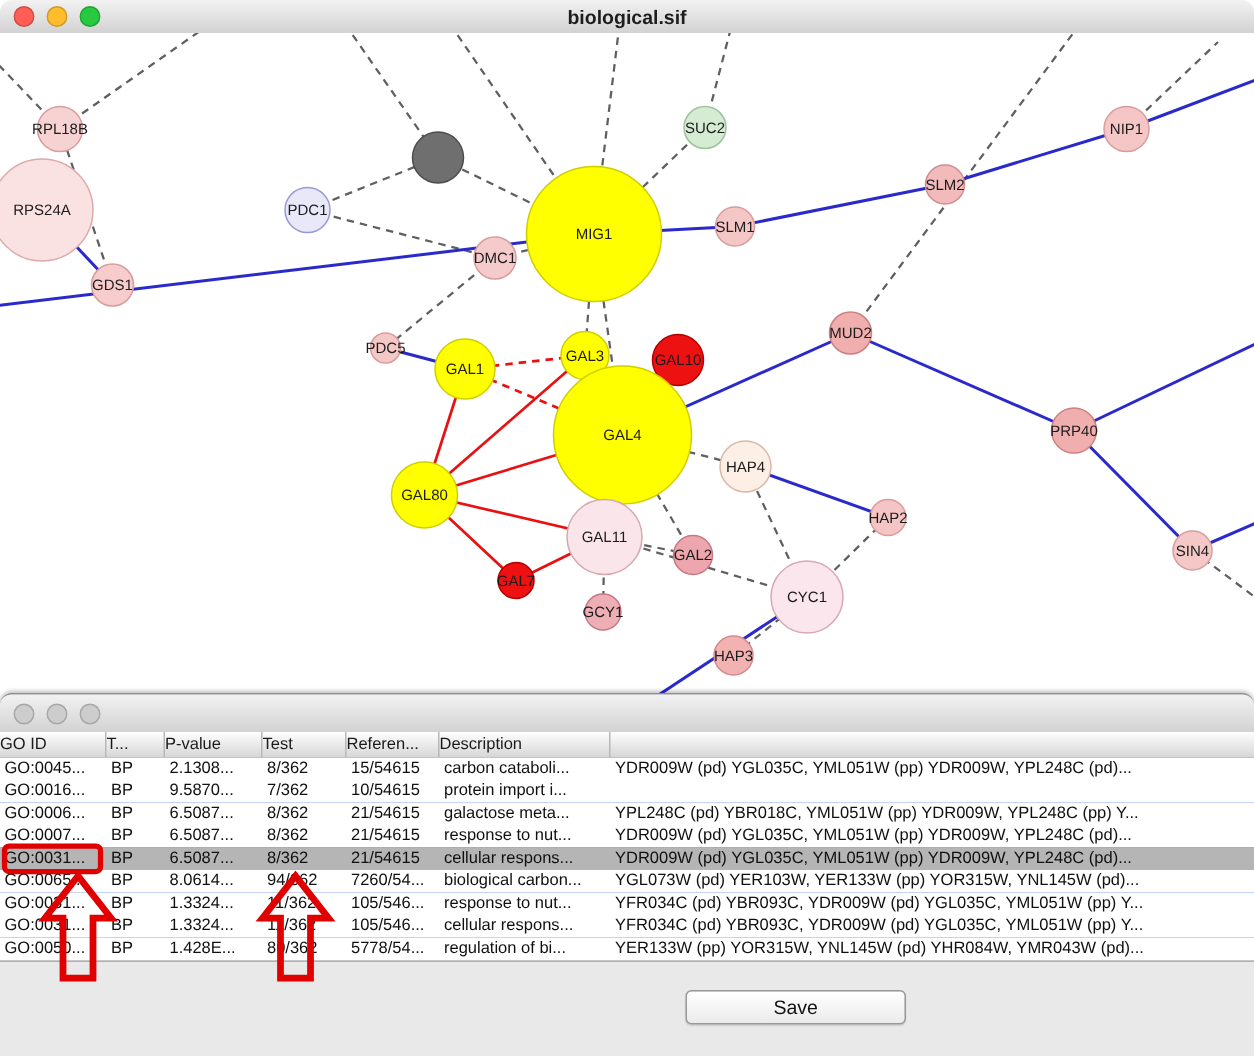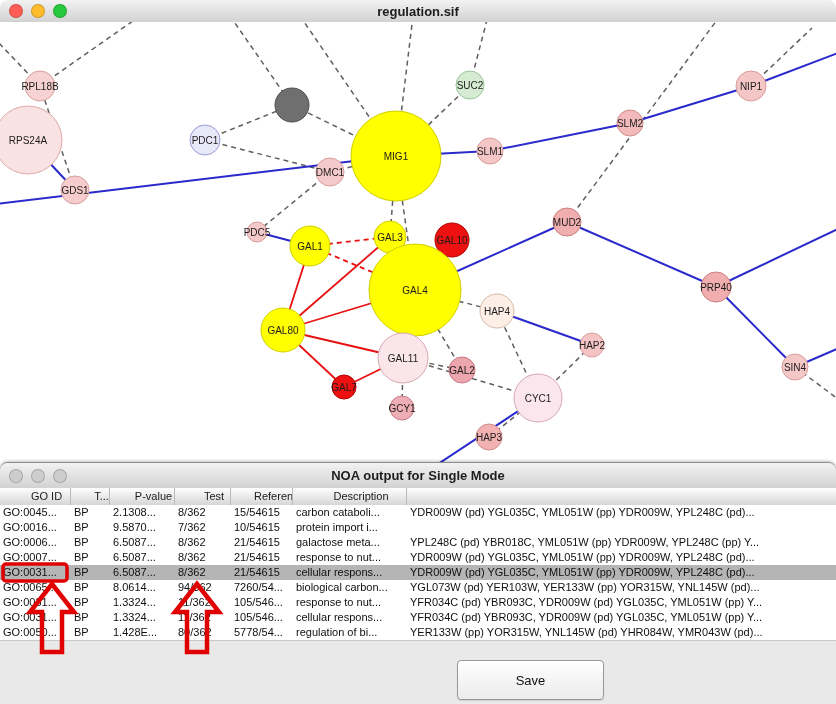--- a/index.html
+++ b/index.html
@@ -9,40 +9,40 @@
   .titlebar{position:relative;height:22px;background:linear-gradient(#f2f2f2,#d2d2d2);border-bottom:1px solid #9c9c9c;border-radius:8px 8px 0 0;display:flex;align-items:center;justify-content:center;}
   .lights{position:absolute;left:9px;top:0;bottom:0;display:flex;align-items:center;gap:8px;}
   .light{width:12px;height:12px;border-radius:50%;border:1px solid rgba(0,0,0,0.18);background:#cdcdcd;}
   .title{font-size:13px;font-weight:bold;color:#1d1d1d;white-space:nowrap;}
   #network{position:absolute;top:22px;left:0;background:#ffffff;}
   svg text{font-family:"Liberation Sans",sans-serif;}
   #win-bottom{top:462px;height:242px;background:#e9e9e9;border-top:1px solid #8f8f8f;border-radius:8px 8px 0 0;box-shadow:0 -1px 3px rgba(0,0,0,0.25);}
   #win-bottom .titlebar{height:25px;}
   .grid{display:grid;grid-template-columns:71px 39px 65px 56px 62px 114px 1fr;}
   #thead{position:absolute;top:25px;left:0;right:0;height:17px;background:linear-gradient(#fefefe,#d6d6d6);border-bottom:1px solid #9f9f9f;}
-  .th{font-size:11px;line-height:16px;text-align:center;color:#1a1a1a;border-right:1px solid #b8b8b8;overflow:hidden;white-space:nowrap;padding-left:23px;}
+  .th{font-size:11px;line-height:16px;color:#1a1a1a;border-right:1px solid #b8b8b8;overflow:hidden;white-space:nowrap;}
   #tbody{position:absolute;top:42px;left:0;right:0;height:135px;background:#1d4ed8;border-bottom:1px solid #c8c8c8;}
   .tr{height:15px;background:#ffffff;}
   .td{font-size:11px;line-height:15px;padding:0 3px;color:#101010;white-space:nowrap;overflow:hidden;}
-  .btn{position:absolute;height:40px;border:1px solid #989898;border-radius:4px;background:linear-gradient(#ffffff,#ebebeb);font-size:13px;font-family:inherit;color:#111;box-shadow:0 1px 1px rgba(0,0,0,0.12);cursor:default;}
+  .btn{position:absolute;height:23px;border:1px solid #989898;border-radius:4px;background:linear-gradient(#ffffff,#ebebeb);font-size:13px;font-family:inherit;color:#111;box-shadow:0 1px 1px rgba(0,0,0,0.12);cursor:default;}
   #save-btn{left:457px;top:197px;width:147px;}
   #cancel-btn{left:646px;top:197px;width:176px;}
   #overlay{position:absolute;top:0;left:0;pointer-events:none;z-index:50;}
 </style>
 </head>
 <body>
 
 <section class="window" id="win-top">
   <div class="titlebar">
     <div class="lights">
       <span class="light" style="background:#ff5e56"></span>
       <span class="light" style="background:#ffbd2e"></span>
       <span class="light" style="background:#27c93f"></span>
     </div>
-    <div class="title">regulation.sif</div>
+    <div class="title">biological.sif</div>
   </div>
   <svg id="network" width="836" height="440" viewBox="0 22 836 440">
       <line x1="300" y1="16" x2="396" y2="156" stroke="#5f5f5f" stroke-width="1.5" stroke-dasharray="5,4"></line>
       <line x1="413" y1="16" x2="396" y2="156" stroke="#5f5f5f" stroke-width="1.5" stroke-dasharray="5,4"></line>
       <line x1="292" y1="105" x2="396" y2="156" stroke="#5f5f5f" stroke-width="1.5" stroke-dasharray="5,4"></line>
       <line x1="205" y1="140" x2="292" y2="105" stroke="#5f5f5f" stroke-width="1.5" stroke-dasharray="5,4"></line>
       <line x1="205" y1="140" x2="330" y2="172" stroke="#5f5f5f" stroke-width="1.5" stroke-dasharray="5,4"></line>
       <line x1="230" y1="16" x2="292" y2="105" stroke="#5f5f5f" stroke-width="1.5" stroke-dasharray="5,4"></line>
       <line x1="330" y1="172" x2="396" y2="156" stroke="#5f5f5f" stroke-width="1.5" stroke-dasharray="5,4"></line>
       <line x1="330" y1="172" x2="257" y2="232" stroke="#5f5f5f" stroke-width="1.5" stroke-dasharray="5,4"></line>
@@ -202,21 +202,20 @@
     </svg>
 </section>
 
 <section class="window" id="win-bottom">
   <div class="titlebar">
     <div class="lights">
       <span class="light" style="background:#cdcdcd"></span>
       <span class="light" style="background:#cdcdcd"></span>
       <span class="light" style="background:#cdcdcd"></span>
     </div>
-    <div class="title">NOA output for Single Mode</div>
   </div>
 
   <div id="thead" class="grid">
       <div class="th">GO ID</div>
       <div class="th">T...</div>
       <div class="th">P-value</div>
       <div class="th">Test</div>
       <div class="th">Referen...</div>
       <div class="th">Description</div>
     </div>

